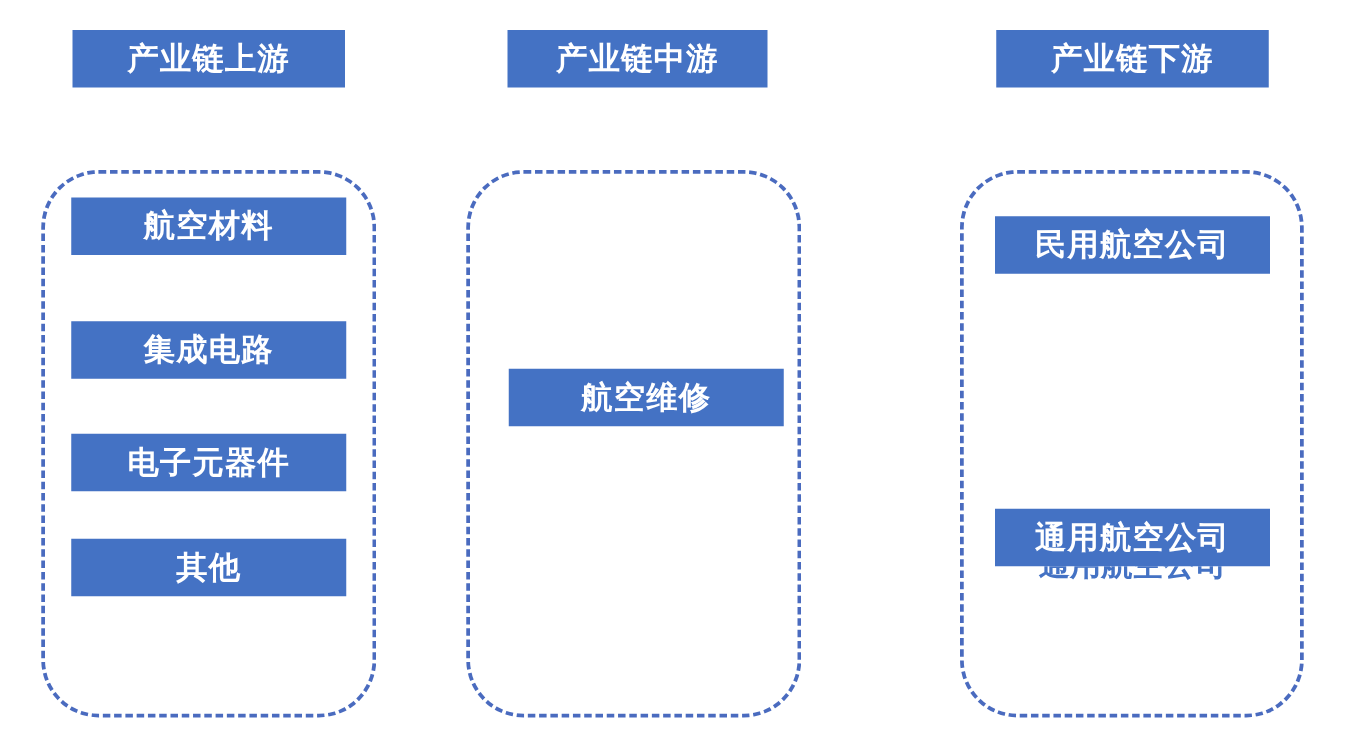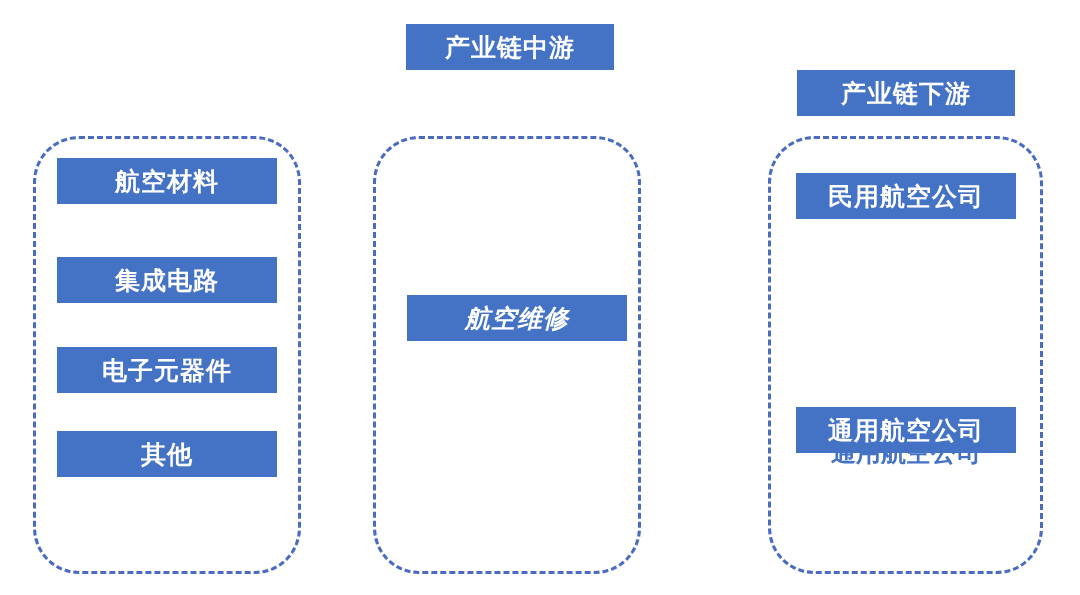--- a/index.html
+++ b/index.html
@@ -32,21 +32,21 @@
     background: #4472C4;
     color: #ffffff;
     font-size: 25px;
     font-weight: bold;
     letter-spacing: 1px;
     white-space: nowrap;
     line-height: 1;
   }
   #header-upstream   { left: 58px;  top: 24px; width: 218px; height: 46px; }
   #header-midstream  { left: 406px; top: 24px; width: 208px; height: 46px; }
-  #header-downstream { left: 797px; top: 24px; width: 218px; height: 46px; margin-top: 46px; }
+  #header-downstream { left: 797px; top: 24px; width: 218px; height: 46px; }
 
   
   .dashed-box {
     position: absolute;
     border: 3px dashed #4A6BBF;
     border-radius: 46px;
     background: transparent;
     box-sizing: border-box;
   }
   #container-upstream   { left: 33px;  top: 136px; width: 268px; height: 438px; }
@@ -69,21 +69,21 @@
     box-sizing: border-box;
   }
 
   
   #item-aviation-materials    { left: 57px; top: 158px; width: 220px; height: 46px; }
   #item-integrated-circuits   { left: 57px; top: 257px; width: 220px; height: 46px; }
   #item-electronic-components { left: 57px; top: 347px; width: 220px; height: 46px; }
   #item-other                 { left: 57px; top: 431px; width: 220px; height: 46px; }
 
   
-  #item-aviation-maintenance  { left: 407px; top: 295px; width: 220px; height: 46px; font-style: italic; }
+  #item-aviation-maintenance  { left: 407px; top: 295px; width: 220px; height: 46px; }
 
   
   #item-civil-aviation-company   { left: 796px; top: 173px; width: 220px; height: 46px; }
   #item-general-aviation-company { left: 796px; top: 407px; width: 220px; height: 46px; }
 
   
   .overflow-fragment {
     position: absolute;
     left: 796px;
     top: 453px;
@@ -103,20 +103,21 @@
     line-height: 1;
     margin-top: -13px;
     white-space: nowrap;
   }
 </style>
 </head>
 <body>
 
 <div class="stage">
 
+  <div class="col-header" id="header-upstream">产业链上游</div>
 
   <div class="col-header" id="header-midstream">产业链中游</div>
 
   <div class="col-header" id="header-downstream">产业链下游</div>
 
   <div class="dashed-box" id="container-upstream"></div>
 
   <div class="dashed-box" id="container-midstream"></div>
 
   <div class="dashed-box" id="container-downstream"></div>

